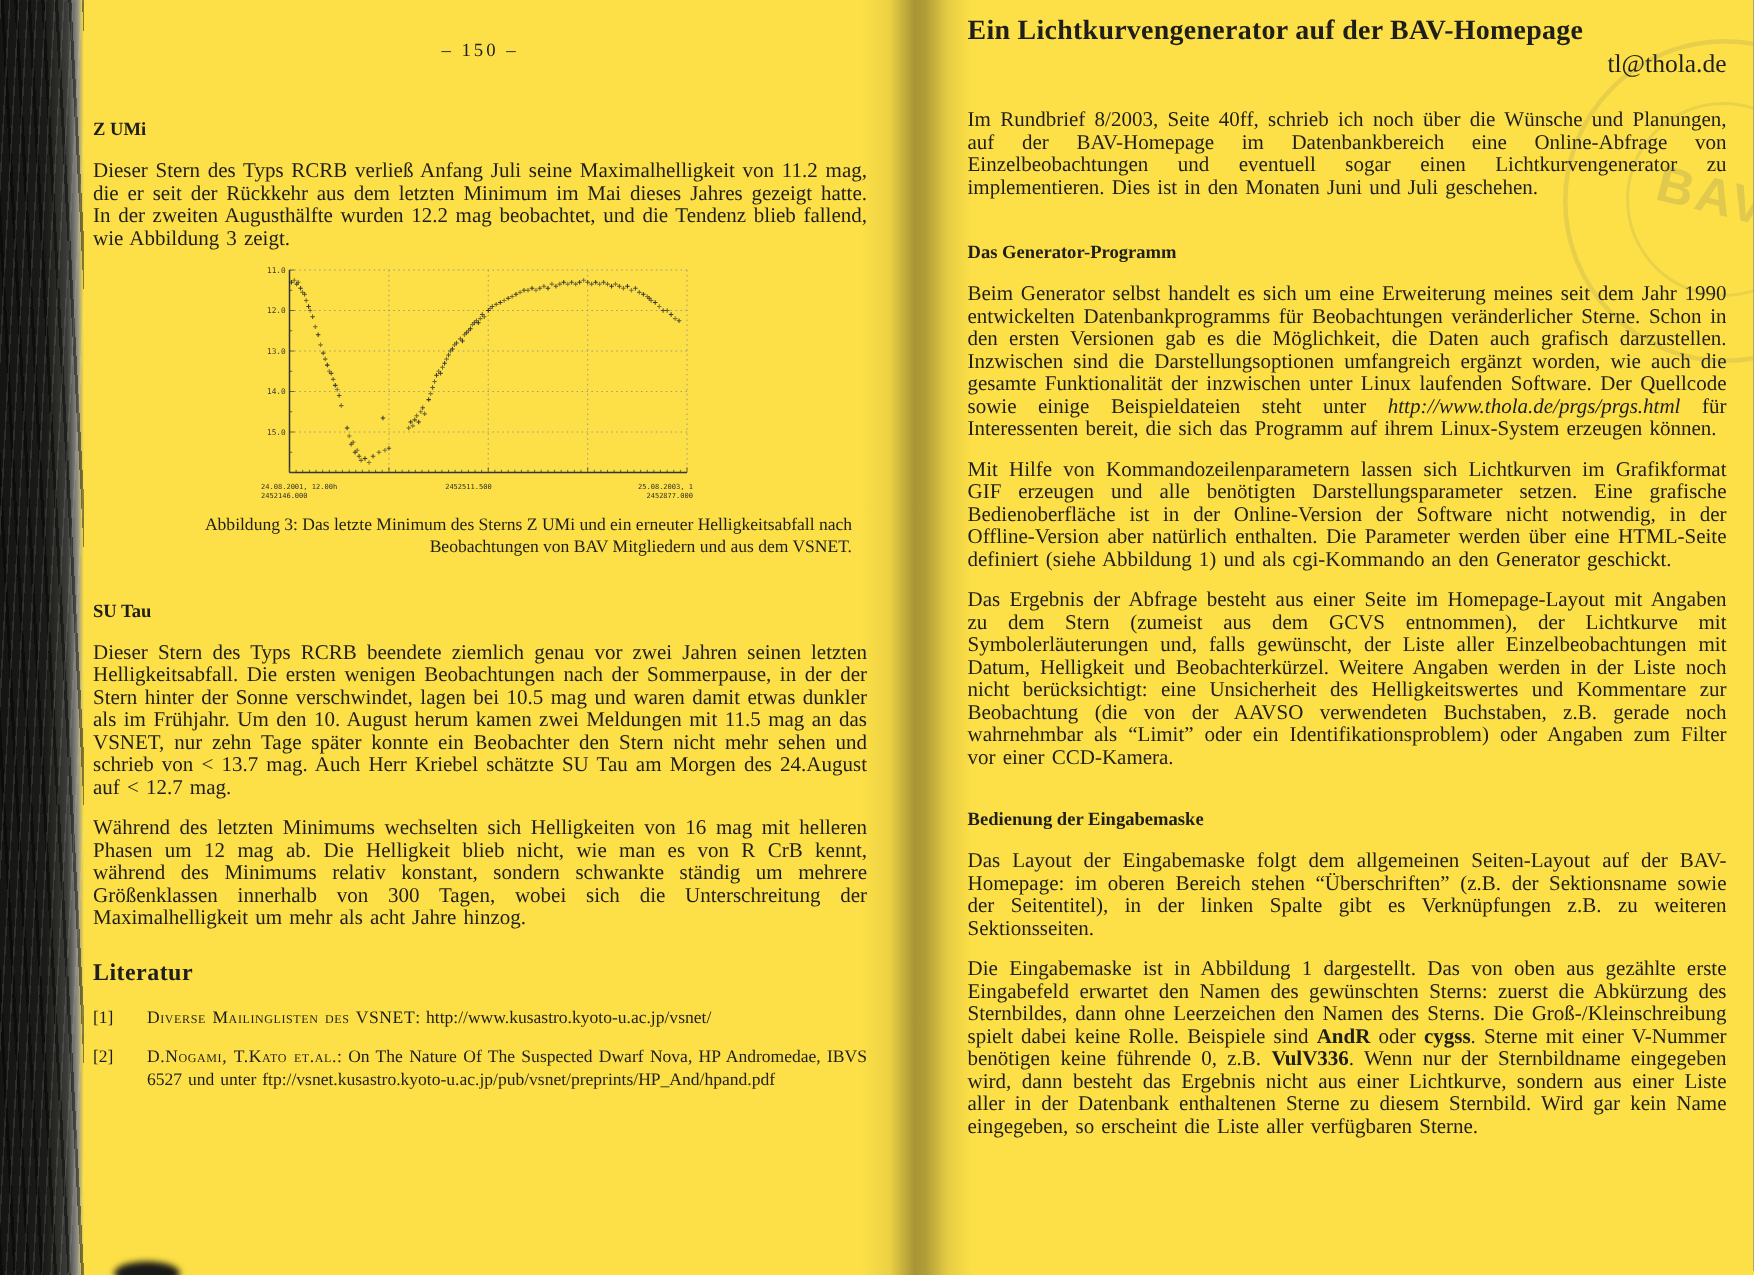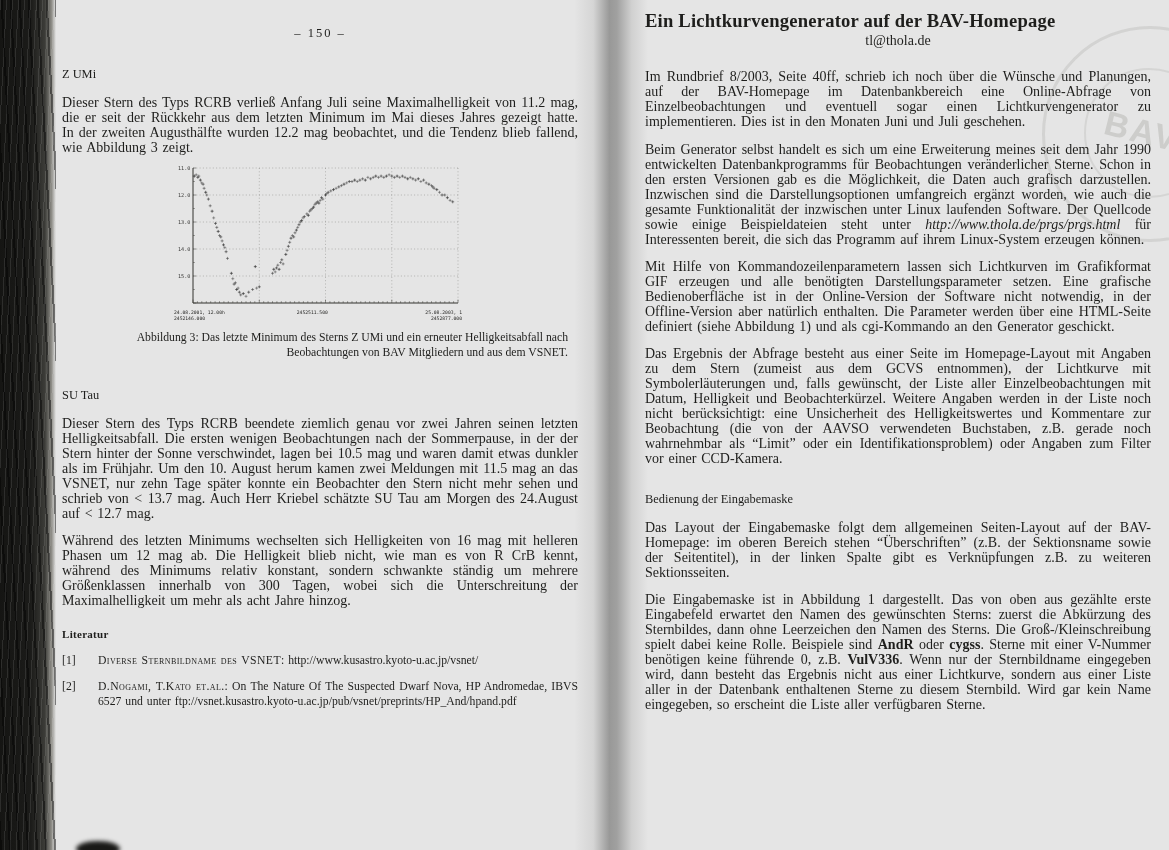--- a/index.html
+++ b/index.html
@@ -1,18 +1,18 @@
 <!DOCTYPE html>
 <html><head>
 <meta charset="utf-8">
 <style>
   html,body{margin:0;padding:0;background:#777;}
   #scan-root{
     position:relative;width:1169px;height:850px;overflow:hidden;
-    background:#e5e5e5;
+    background:#fde047;
     font-family:"Liberation Serif","DejaVu Serif",serif;
     color:#1e1e1c;
   }
   
   .spine-edge{
     position:absolute;left:0;top:0;bottom:0;width:56px;
     background:
       repeating-linear-gradient(93deg, rgba(255,255,255,0.10) 0 1px, rgba(255,255,255,0) 1px 6px),
       repeating-linear-gradient(87deg, rgba(0,0,0,0.45) 0 2px, rgba(0,0,0,0) 2px 9px),
       linear-gradient(90deg,#151513 0%,#1b1b19 55%,#3c3c38 80%,#8e8d87 92%,rgba(233,232,228,0) 100%);
@@ -37,25 +37,25 @@
     font-family:"Liberation Sans",sans-serif;font-weight:bold;font-size:34px;
     color:rgba(108,108,100,0.20);letter-spacing:2px;}
 
   .page{position:absolute;top:0;}
   .page-left{left:62px;width:516px;}
   .page-right{left:645px;width:506px;}
 
   .pagenum{margin-top:26px;text-align:center;font-size:12.5px;letter-spacing:2px;}
   .body-text{font-size:14px;line-height:15px;text-align:justify;word-spacing:0.09em;margin:13px 0 0 0;}
   .body-text.tight{margin-top:12px;}
-  h3.sec{font-size:12.4px;font-weight:normal;margin:26px 0 0 0;}
-  h2.lit{font-size:11px;font-weight:bold;margin:20px 0 0 0;letter-spacing:0.3px;}
+  h3.sec{font-size:12.4px;font-weight:bold;margin:38px 0 0 0;}
+  h2.lit{font-size:16px;font-weight:bold;margin:20px 0 0 0;letter-spacing:0.3px;}
   h1.article-title{font-size:18.6px;font-weight:bold;text-align:left;margin:10px 0 0 0;letter-spacing:0.2px;}
   .author-line{text-align:center;font-size:11.6px;margin:15px 0 0 0;}
-  .email-line{text-align:center;font-size:14px;margin:1px 0 0 0;}
+  .email-line{text-align:right;font-size:17px;margin:1px 0 0 0;}
 
   figure.lc{margin:10px 0 0 110px;width:292px;}
   figure.lc svg{display:block;}
   .fig-caption{font-size:11.7px;line-height:15px;margin:7px 10px 0 46px;text-align:right;}
 
   .ref{display:flex;margin:13px 0 0 0;font-size:11.7px;line-height:15px;}
   .ref .num{width:36px;flex:0 0 36px;}
   .ref .txt{flex:1;text-align:justify;word-spacing:0.09em;}
   .smallcaps{font-variant:small-caps;letter-spacing:0.4px;}
 </style>
@@ -299,35 +299,36 @@
     </figure>
     <div class="fig-caption">Abbildung 3: Das letzte Minimum des Sterns Z UMi und ein erneuter Helligkeitsabfall nach Beobachtungen von BAV Mitgliedern und aus dem VSNET.</div>
 
     <h3 class="sec" style="margin-top:28px">SU Tau</h3>
     <p class="body-text">Dieser Stern des Typs RCRB beendete ziemlich genau vor zwei Jahren seinen letzten Helligkeitsabfall. Die ersten wenigen Beobachtungen nach der Sommerpause, in der der Stern hinter der Sonne verschwindet, lagen bei 10.5 mag und waren damit etwas dunkler als im Frühjahr. Um den 10. August herum kamen zwei Meldungen mit 11.5 mag an das VSNET, nur zehn Tage später konnte ein Beobachter den Stern nicht mehr sehen und schrieb von &lt; 13.7 mag. Auch Herr Kriebel schätzte SU Tau am Morgen des 24.August auf &lt; 12.7 mag.</p>
     <p class="body-text tight">Während des letzten Minimums wechselten sich Helligkeiten von 16 mag mit helleren Phasen um 12 mag ab. Die Helligkeit blieb nicht, wie man es von R CrB kennt, während des Minimums relativ konstant, sondern schwankte ständig um mehrere Größenklassen innerhalb von 300 Tagen, wobei sich die Unterschreitung der Maximalhelligkeit um mehr als acht Jahre hinzog.</p>
 
     <h2 class="lit">Literatur</h2>
     <div class="ref">
       <span class="num">[1]</span>
-      <span class="txt"><span class="smallcaps">Diverse Sternbildname des VSNET</span><span>: http://www.kusastro.kyoto-u.ac.jp/vsnet/</span></span>
+      <span class="txt"><span class="smallcaps">Diverse Mailinglisten des VSNET</span><span>: http://www.kusastro.kyoto-u.ac.jp/vsnet/</span></span>
     </div>
     <div class="ref" style="margin-top:11px">
       <span class="num">[2]</span>
       <span class="txt"><span class="smallcaps">D.Nogami, T.Kato et.al.</span><span>: On The Nature Of The Suspected Dwarf Nova, HP Andromedae, IBVS 6527 und unter ftp://vsnet.kusastro.kyoto-u.ac.jp/pub/vsnet/preprints/HP_And/hpand.pdf</span></span>
     </div>
   </div>
 
   <div class="page page-right">
 
     <h1 class="article-title">Ein Lichtkurvengenerator auf der BAV-Homepage</h1>
     <div class="email-line">tl@thola.de</div>
 
     <p class="body-text" style="margin-top:20px">Im Rundbrief 8/2003, Seite 40ff, schrieb ich noch über die Wünsche und Planungen, auf der BAV-Homepage im Datenbankbereich eine Online-Abfrage von Einzelbeobachtungen und eventuell sogar einen Lichtkurvengenerator zu implementieren. Dies ist in den Monaten Juni und Juli geschehen.</p>
 
+    <h3 class="sec" style="margin-top:28px">Das Generator-Programm</h3>
     <p class="body-text"><span>Beim Generator selbst handelt es sich um eine Erweiterung meines seit dem Jahr 1990 entwickelten Datenbankprogramms für Beobachtungen veränderlicher Sterne. Schon in den ersten Versionen gab es die Möglichkeit, die Daten auch grafisch darzustellen. Inzwischen sind die Darstellungsoptionen umfangreich ergänzt worden, wie auch die gesamte Funktionalität der inzwischen unter Linux laufenden Software. Der Quellcode sowie einige Beispieldateien steht unter </span><span style="font-style: italic;">http://www.thola.de/prgs/prgs.html</span><span> für Interessenten bereit, die sich das Programm auf ihrem Linux-System erzeugen können.</span></p>
     <p class="body-text tight">Mit Hilfe von Kommandozeilenparametern lassen sich Lichtkurven im Grafikformat GIF erzeugen und alle benötigten Darstellungsparameter setzen. Eine grafische Bedienoberfläche ist in der Online-Version der Software nicht notwendig, in der Offline-Version aber natürlich enthalten. Die Parameter werden über eine HTML-Seite definiert (siehe Abbildung 1) und als cgi-Kommando an den Generator geschickt.</p>
     <p class="body-text tight">Das Ergebnis der Abfrage besteht aus einer Seite im Homepage-Layout mit Angaben zu dem Stern (zumeist aus dem GCVS entnommen), der Lichtkurve mit Symbolerläuterungen und, falls gewünscht, der Liste aller Einzelbeobachtungen mit Datum, Helligkeit und Beobachterkürzel. Weitere Angaben werden in der Liste noch nicht berücksichtigt: eine Unsicherheit des Helligkeitswertes und Kommentare zur Beobachtung (die von der AAVSO verwendeten Buchstaben, z.B. gerade noch wahrnehmbar als “Limit” oder ein Identifikationsproblem) oder Angaben zum Filter vor einer CCD-Kamera.</p>
 
     <h3 class="sec" style="margin-top:26px">Bedienung der Eingabemaske</h3>
     <p class="body-text">Das Layout der Eingabemaske folgt dem allgemeinen Seiten-Layout auf der BAV-Homepage: im oberen Bereich stehen “Überschriften” (z.B. der Sektionsname sowie der Seitentitel), in der linken Spalte gibt es Verknüpfungen z.B. zu weiteren Sektionsseiten.</p>
     <p class="body-text tight"><span>Die Eingabemaske ist in Abbildung 1 dargestellt. Das von oben aus gezählte erste Eingabefeld erwartet den Namen des gewünschten Sterns: zuerst die Abkürzung des Sternbildes, dann ohne Leerzeichen den Namen des Sterns. Die Groß-/Kleinschreibung spielt dabei keine Rolle. Beispiele sind </span><span style="font-weight: bold;">AndR</span><span> oder </span><span style="font-weight: bold;">cygss</span><span>. Sterne mit einer V-Nummer benötigen keine führende 0, z.B. </span><span style="font-weight: bold;">VulV336</span><span>. Wenn nur der Sternbildname eingegeben wird, dann besteht das Ergebnis nicht aus einer Lichtkurve, sondern aus einer Liste aller in der Datenbank enthaltenen Sterne zu diesem Sternbild. Wird gar kein Name eingegeben, so erscheint die Liste aller verfügbaren Sterne.</span></p>
   </div>
 
   <div class="stamp">

